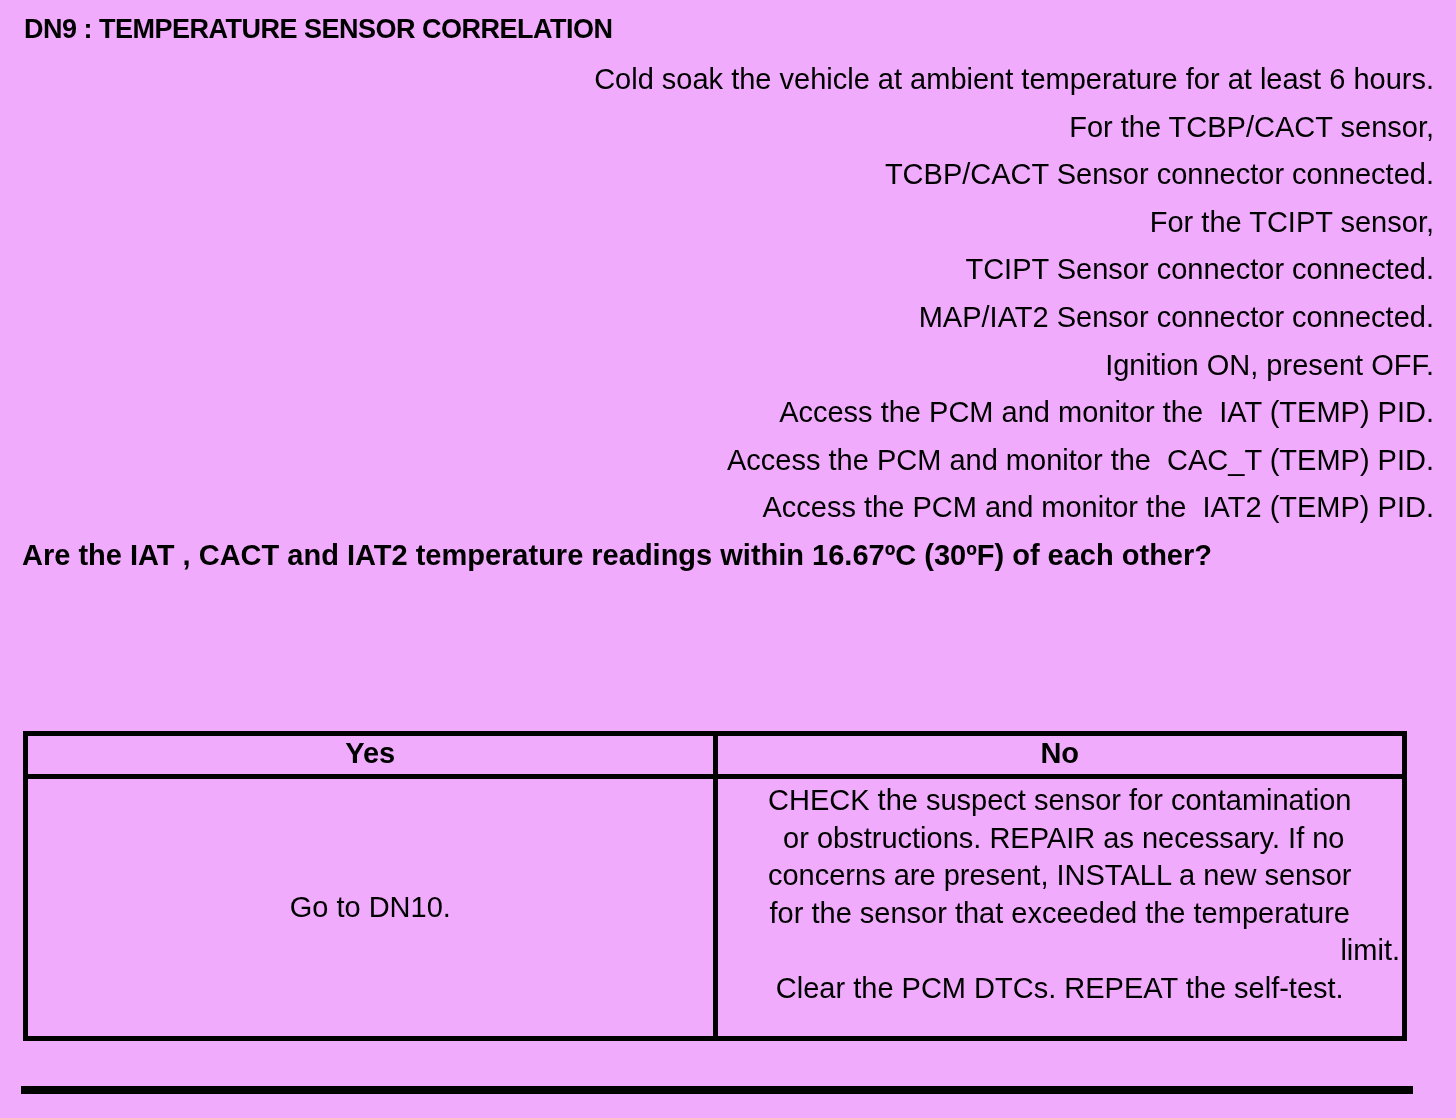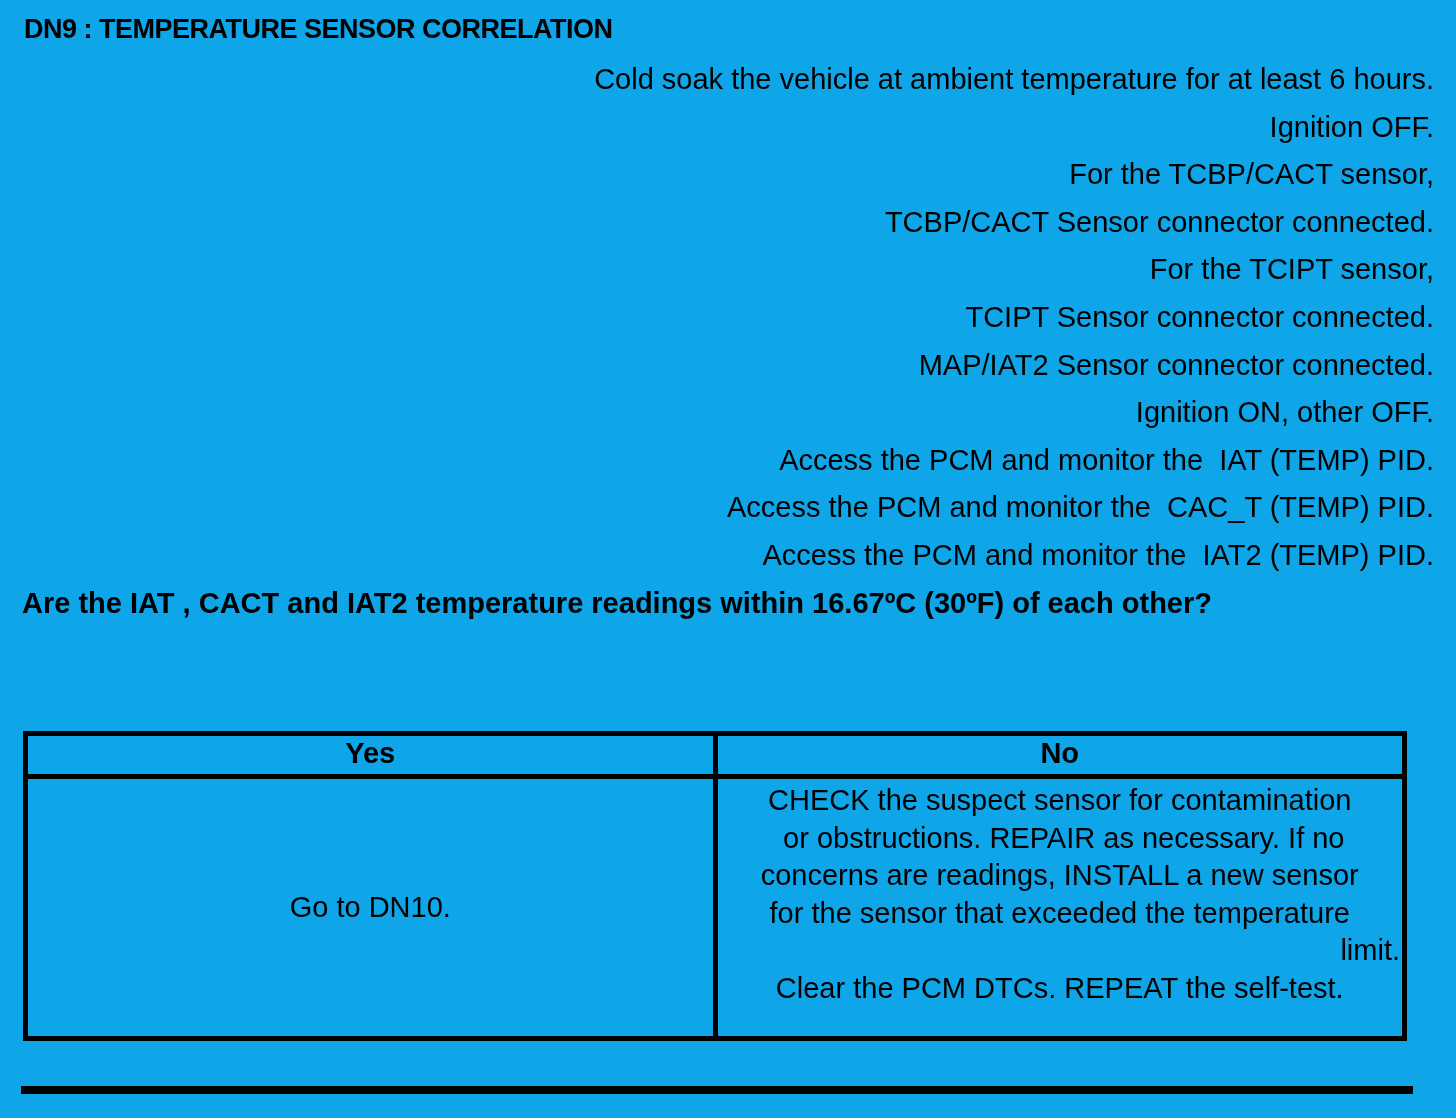--- a/index.html
+++ b/index.html
@@ -4,21 +4,21 @@
 <style>
   html, body {
     margin: 0;
     padding: 0;
     background: #ffffff;
   }
   #doc {
     position: relative;
     width: 1456px;
     height: 1118px;
-    background: #0ea5e9;
+    background: #f0abfc;
     color: #000000;
     font-family: "Liberation Sans", sans-serif;
     overflow: hidden;
   }
   .page-title {
     position: absolute;
     left: 24px;
     top: 14px;
     font-size: 27px;
     font-weight: 700;
@@ -92,45 +92,44 @@
 </style>
 </head>
 <body>
 
 <div id="doc">
 
   <div class="page-title">DN9 : TEMPERATURE SENSOR CORRELATION</div>
 
   <div class="instructions">
     <div class="instruction-line">Cold soak the vehicle at ambient temperature for at least 6 hours.</div>
-    <div class="instruction-line">Ignition OFF.</div>
     <div class="instruction-line">For the TCBP/CACT sensor,</div>
     <div class="instruction-line">TCBP/CACT Sensor connector connected.</div>
     <div class="instruction-line">For the TCIPT sensor,</div>
     <div class="instruction-line">TCIPT Sensor connector connected.</div>
     <div class="instruction-line">MAP/IAT2 Sensor connector connected.</div>
-    <div class="instruction-line">Ignition ON, other OFF.</div>
+    <div class="instruction-line">Ignition ON, present OFF.</div>
     <div class="instruction-line">Access the PCM and monitor the  IAT (TEMP) PID.</div>
     <div class="instruction-line">Access the PCM and monitor the  CAC_T (TEMP) PID.</div>
     <div class="instruction-line">Access the PCM and monitor the  IAT2 (TEMP) PID.</div>
     <div class="question-line">Are the IAT , CACT and IAT2 temperature readings within 16.67ºC (30ºF) of each other?</div>
   </div>
 
   <table class="decision-table">
     <tbody>
         <tr>
       <th>Yes</th>
       <th>No</th>
     </tr>
     <tr>
       <td class="yes-cell">Go to DN10.</td>
       <td class="no-cell">
         <div class="no-line">CHECK the suspect sensor for contamination</div>
         <div class="no-line"> or obstructions. REPAIR as necessary. If no</div>
-        <div class="no-line">concerns are readings, INSTALL a new sensor</div>
+        <div class="no-line">concerns are present, INSTALL a new sensor</div>
         <div class="no-line">for the sensor that exceeded the temperature</div>
         <div class="no-line indent">limit.</div>
         <div class="no-line">Clear the PCM DTCs. REPEAT the self-test.</div>
       </td>
     </tr>
   </tbody>
     </table>
 
   <div class="bottom-rule"></div>
 

